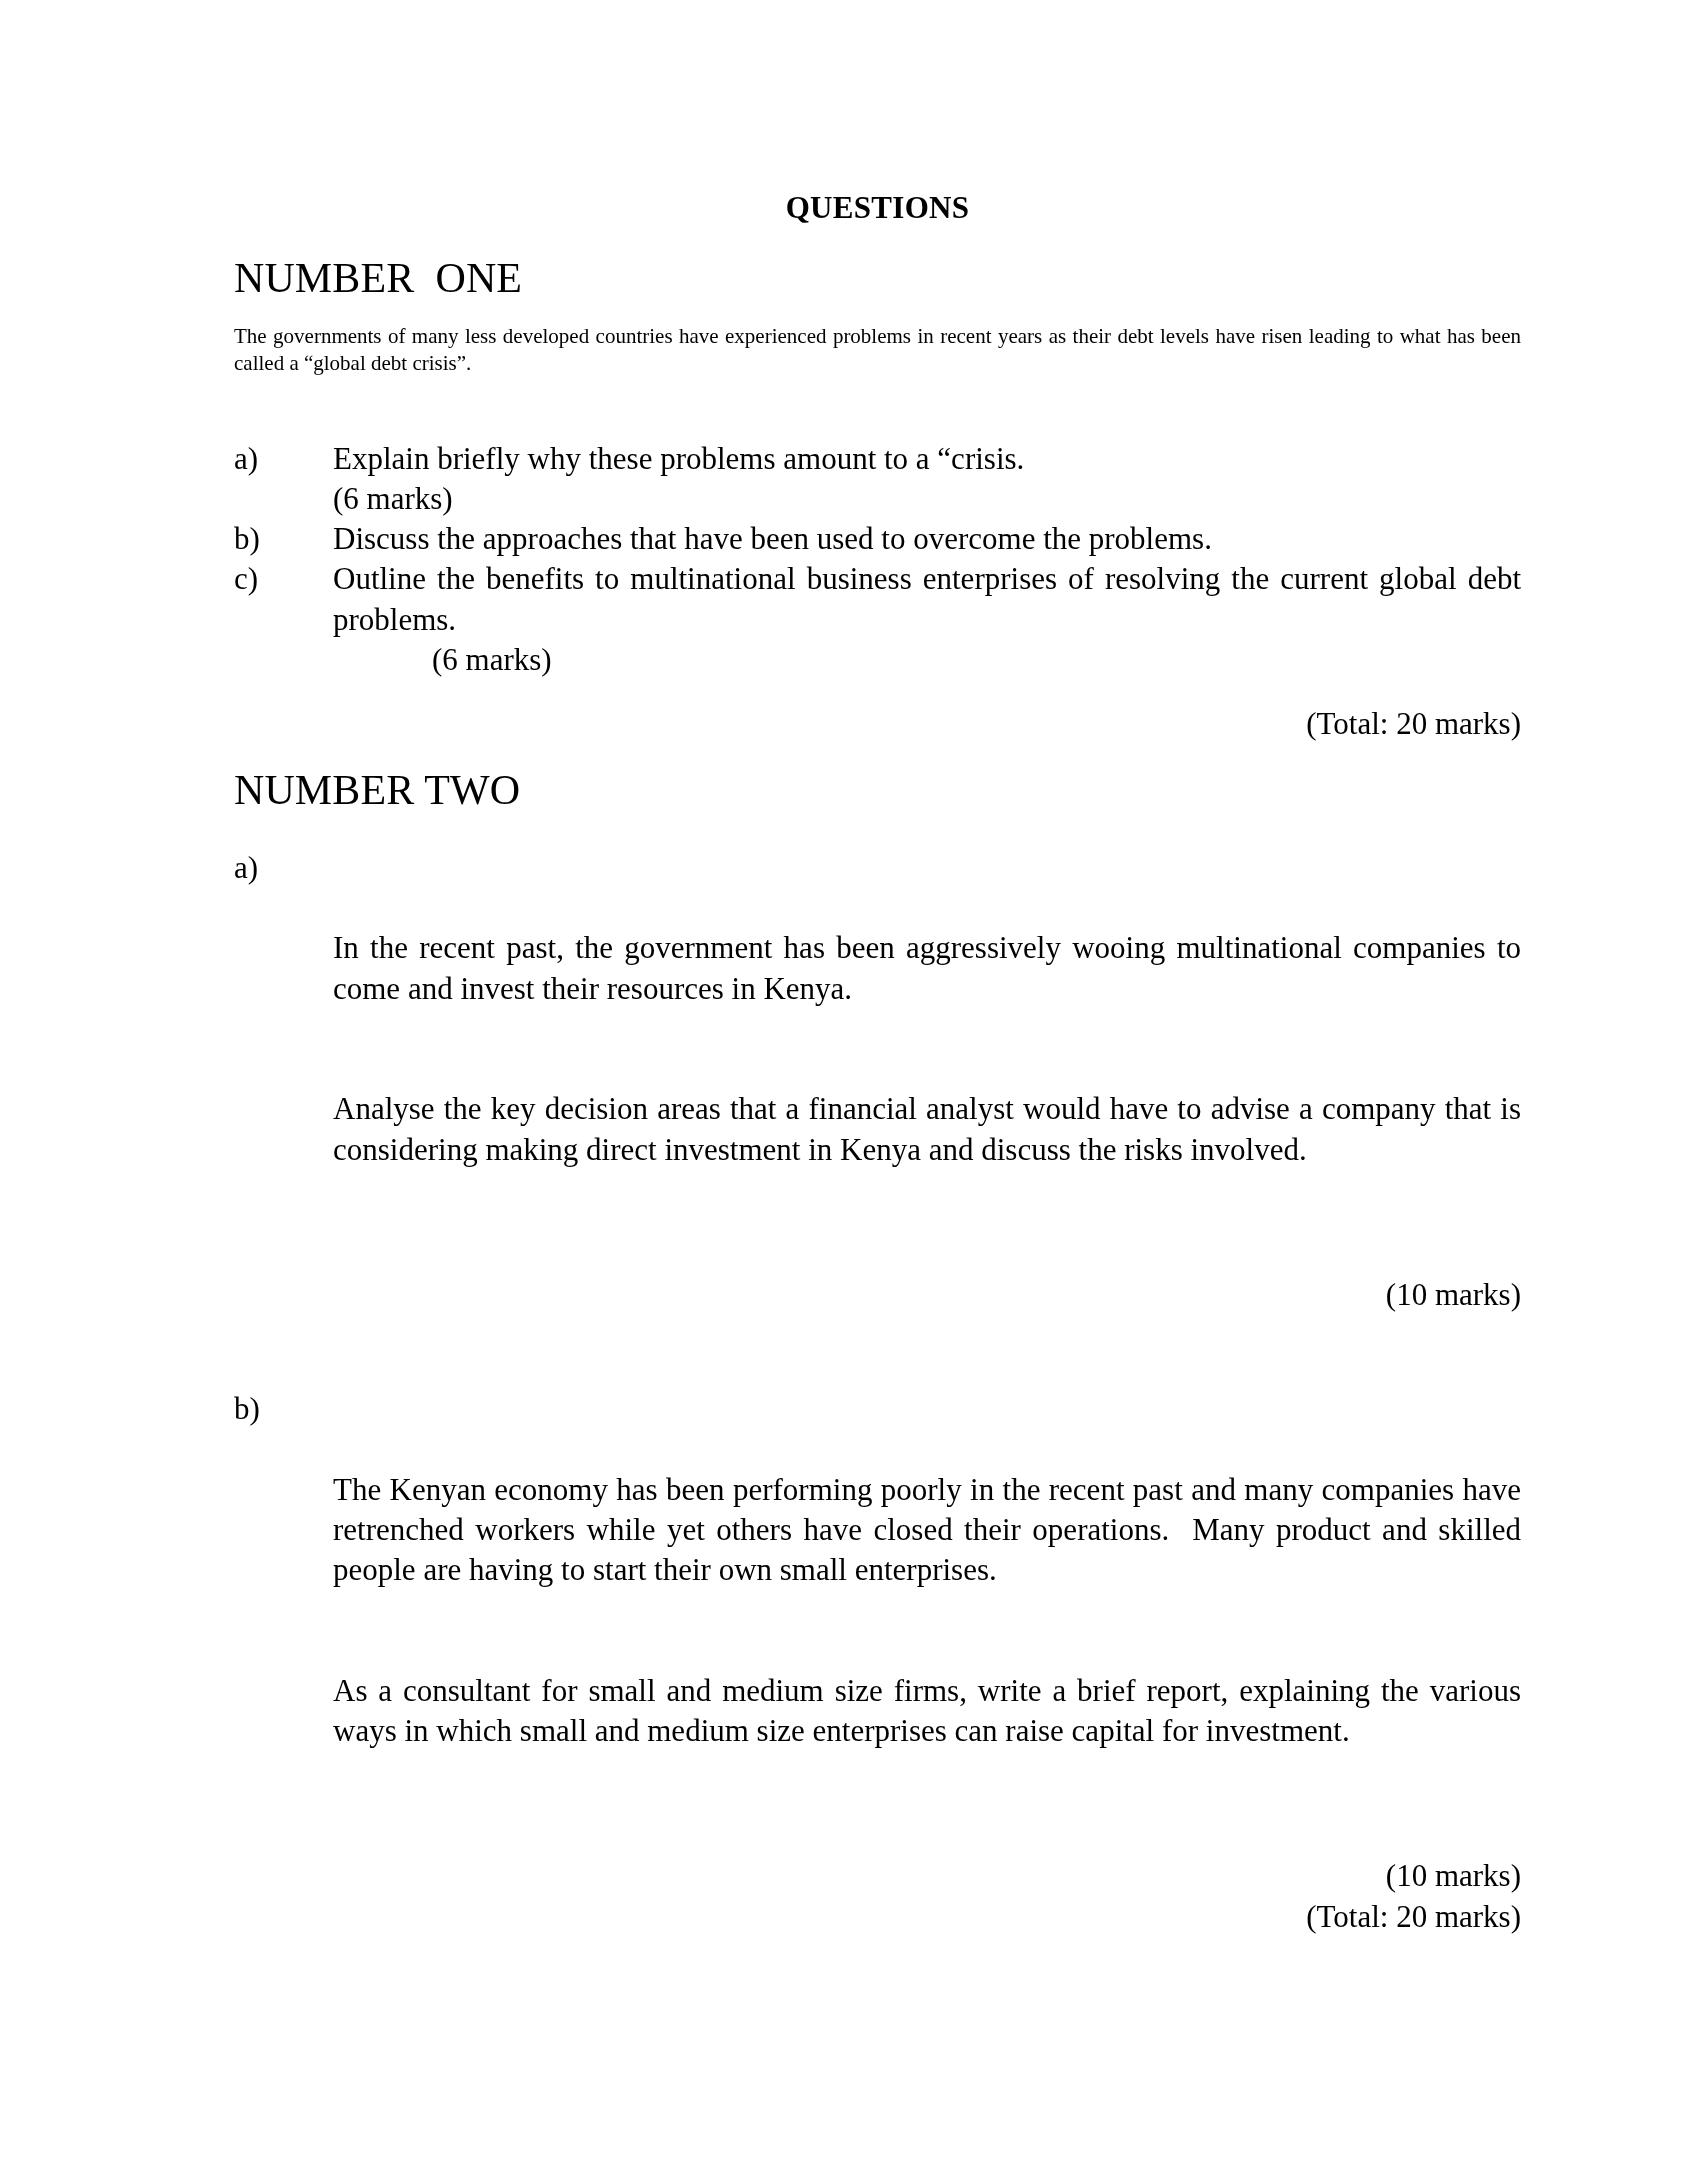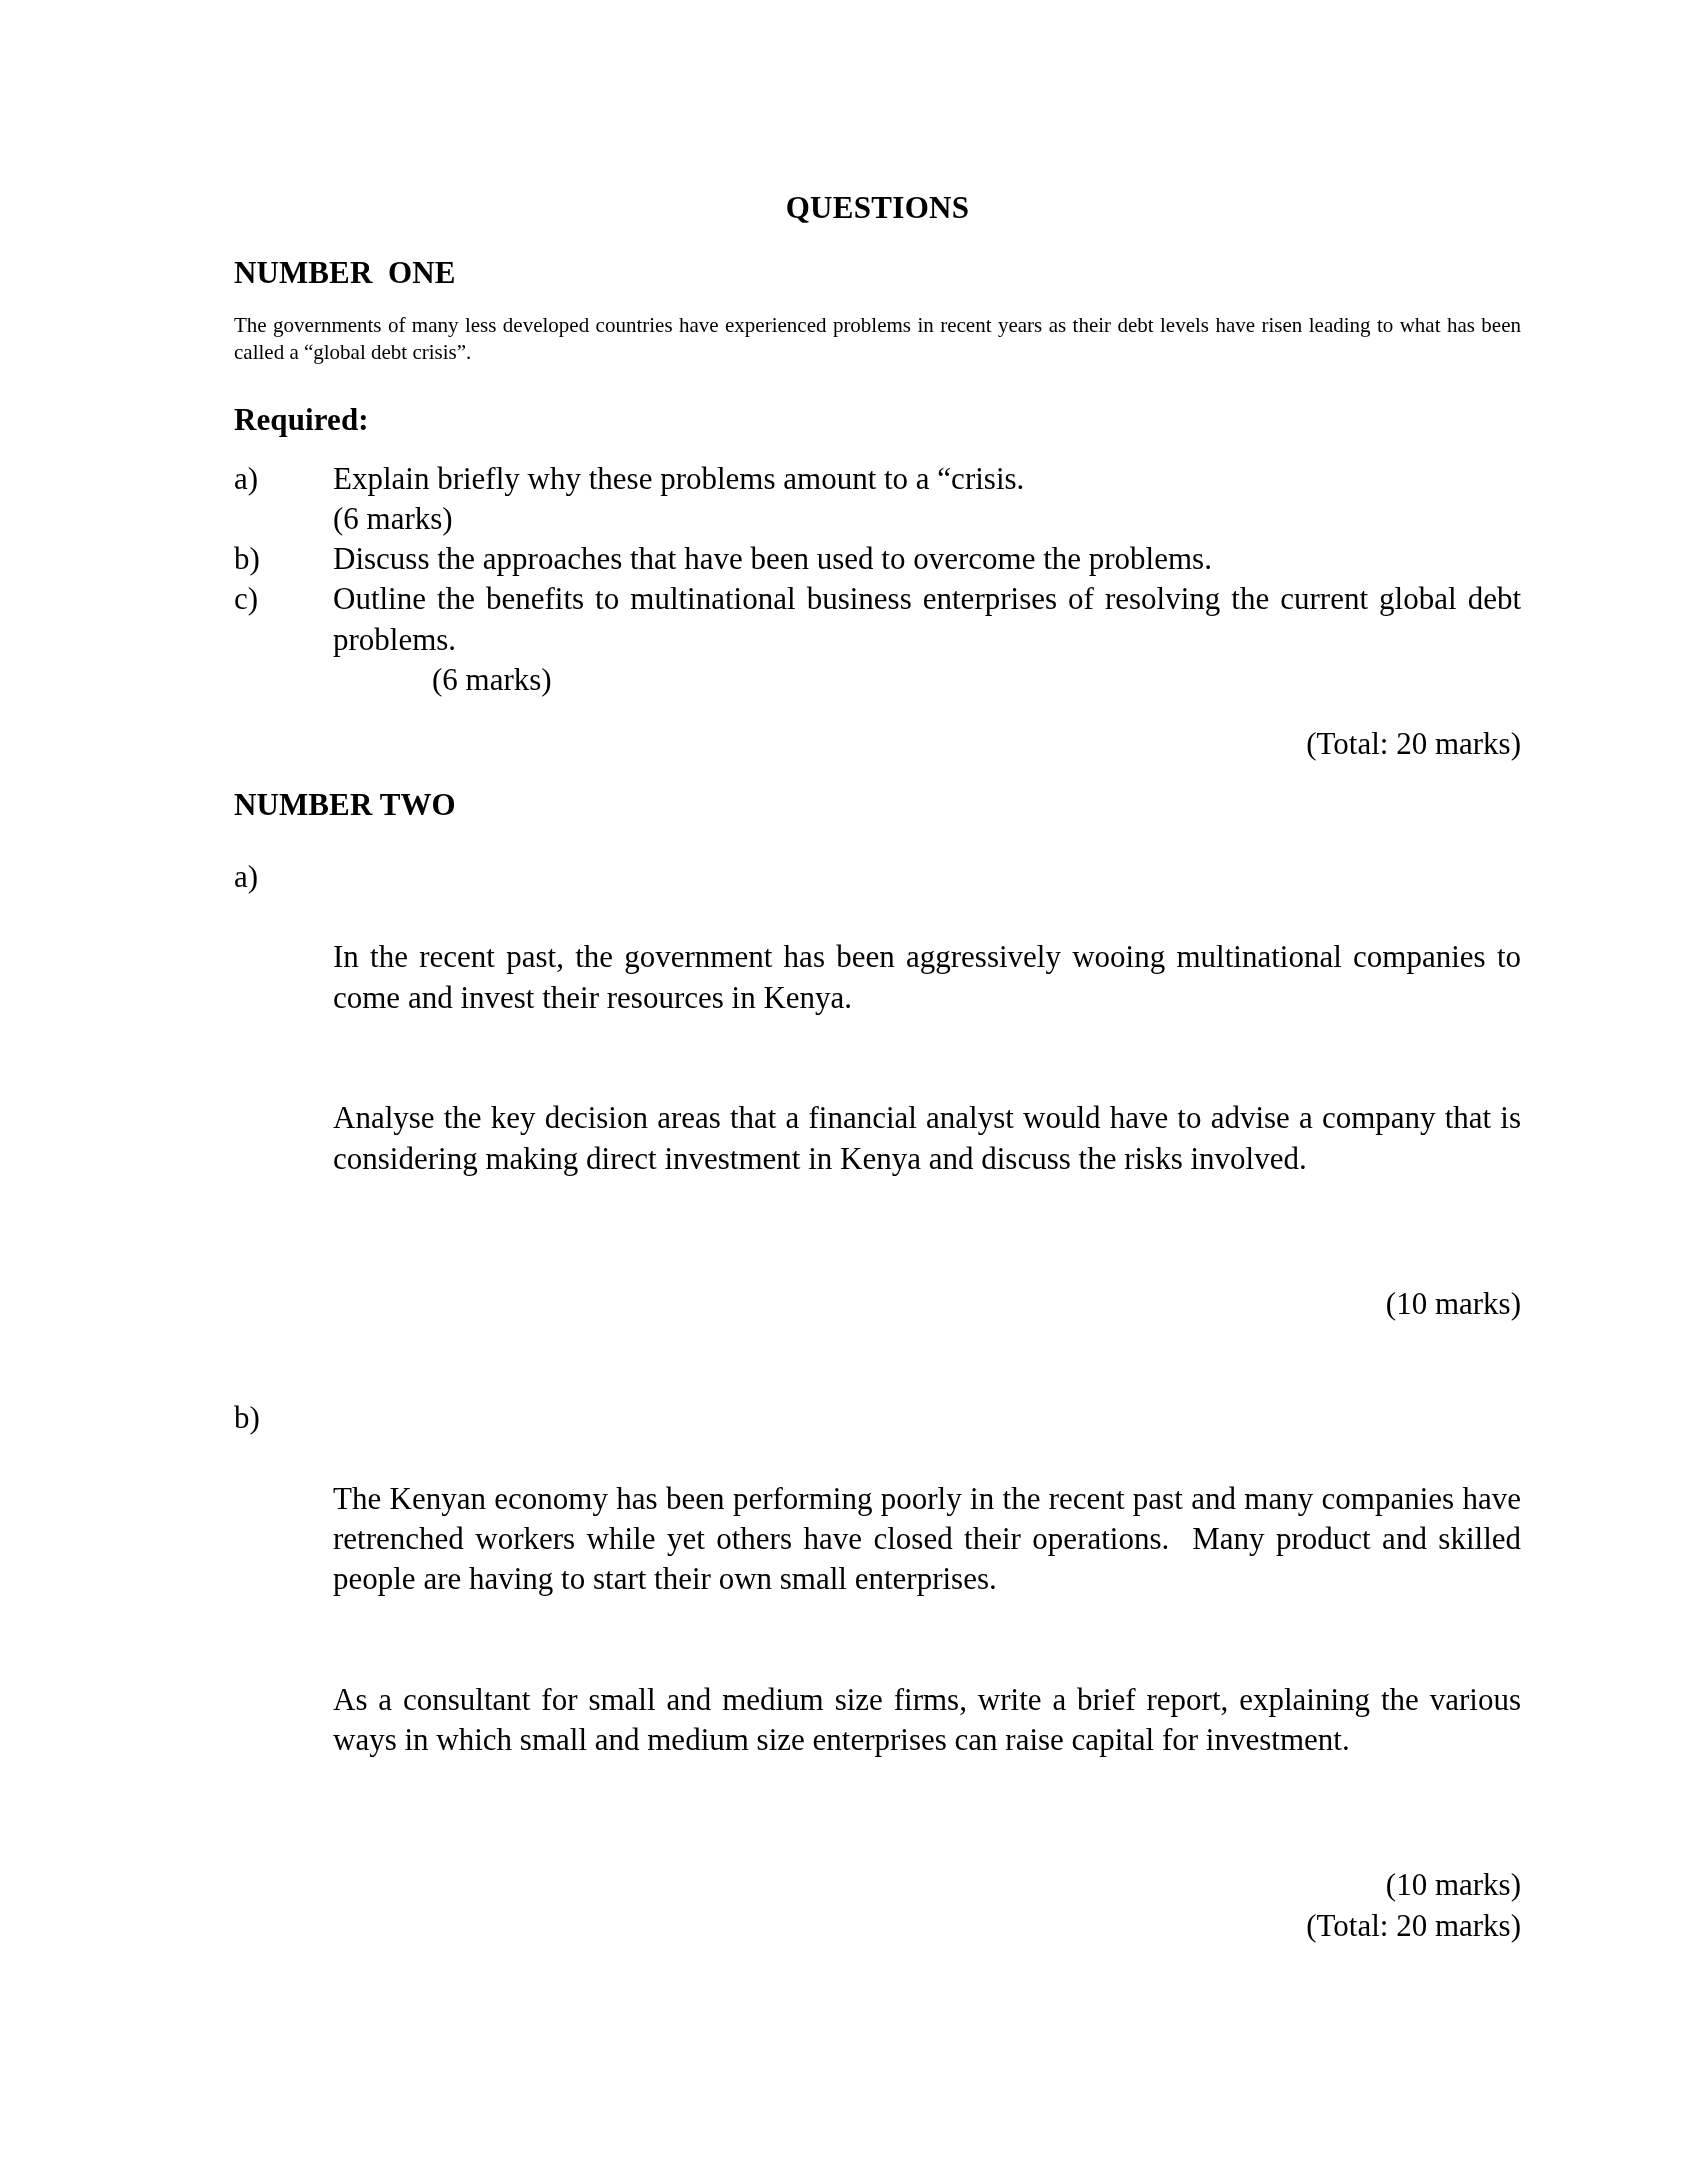--- a/index.html
+++ b/index.html
@@ -28,22 +28,22 @@
   .doc-title {
     text-align: center;
     font-weight: bold;
     font-size: 31px;
     line-height: 1.0;
     letter-spacing: 0.3px;
     margin: 0 0 34px 0;
   }
 
   .heading {
-    font-weight: bold;
-    font-size: 31px;
+    font-weight: normal;
+    font-size: 42px;
     line-height: 1.0;
     margin: 0;
     letter-spacing: 0.1px;
     white-space: pre;
   }
 
   .para {
     font-size: 21px;
     line-height: 1.30;
     text-align: justify;
@@ -104,21 +104,20 @@
     <div class="doc-title">QUESTIONS</div>
 
     <div class="heading">NUMBER  ONE</div>
 
     <div class="spacer-sm"></div>
 
     <div class="para">The governments of many less developed countries have experienced problems in recent years as their debt levels have risen leading to what has been called a “global debt crisis”.</div>
 
     <div class="spacer-md"></div>
 
-    <div class="heading">Required:</div>
 
     <div class="spacer-sm"></div>
 
     <div class="item">
       <div class="marker">a)</div>
       <div class="body last-line-left">Explain briefly why these problems amount to a “crisis.</div>
     </div>
     <div class="sub-indent">(6 marks)</div>
 
     <div class="item">

